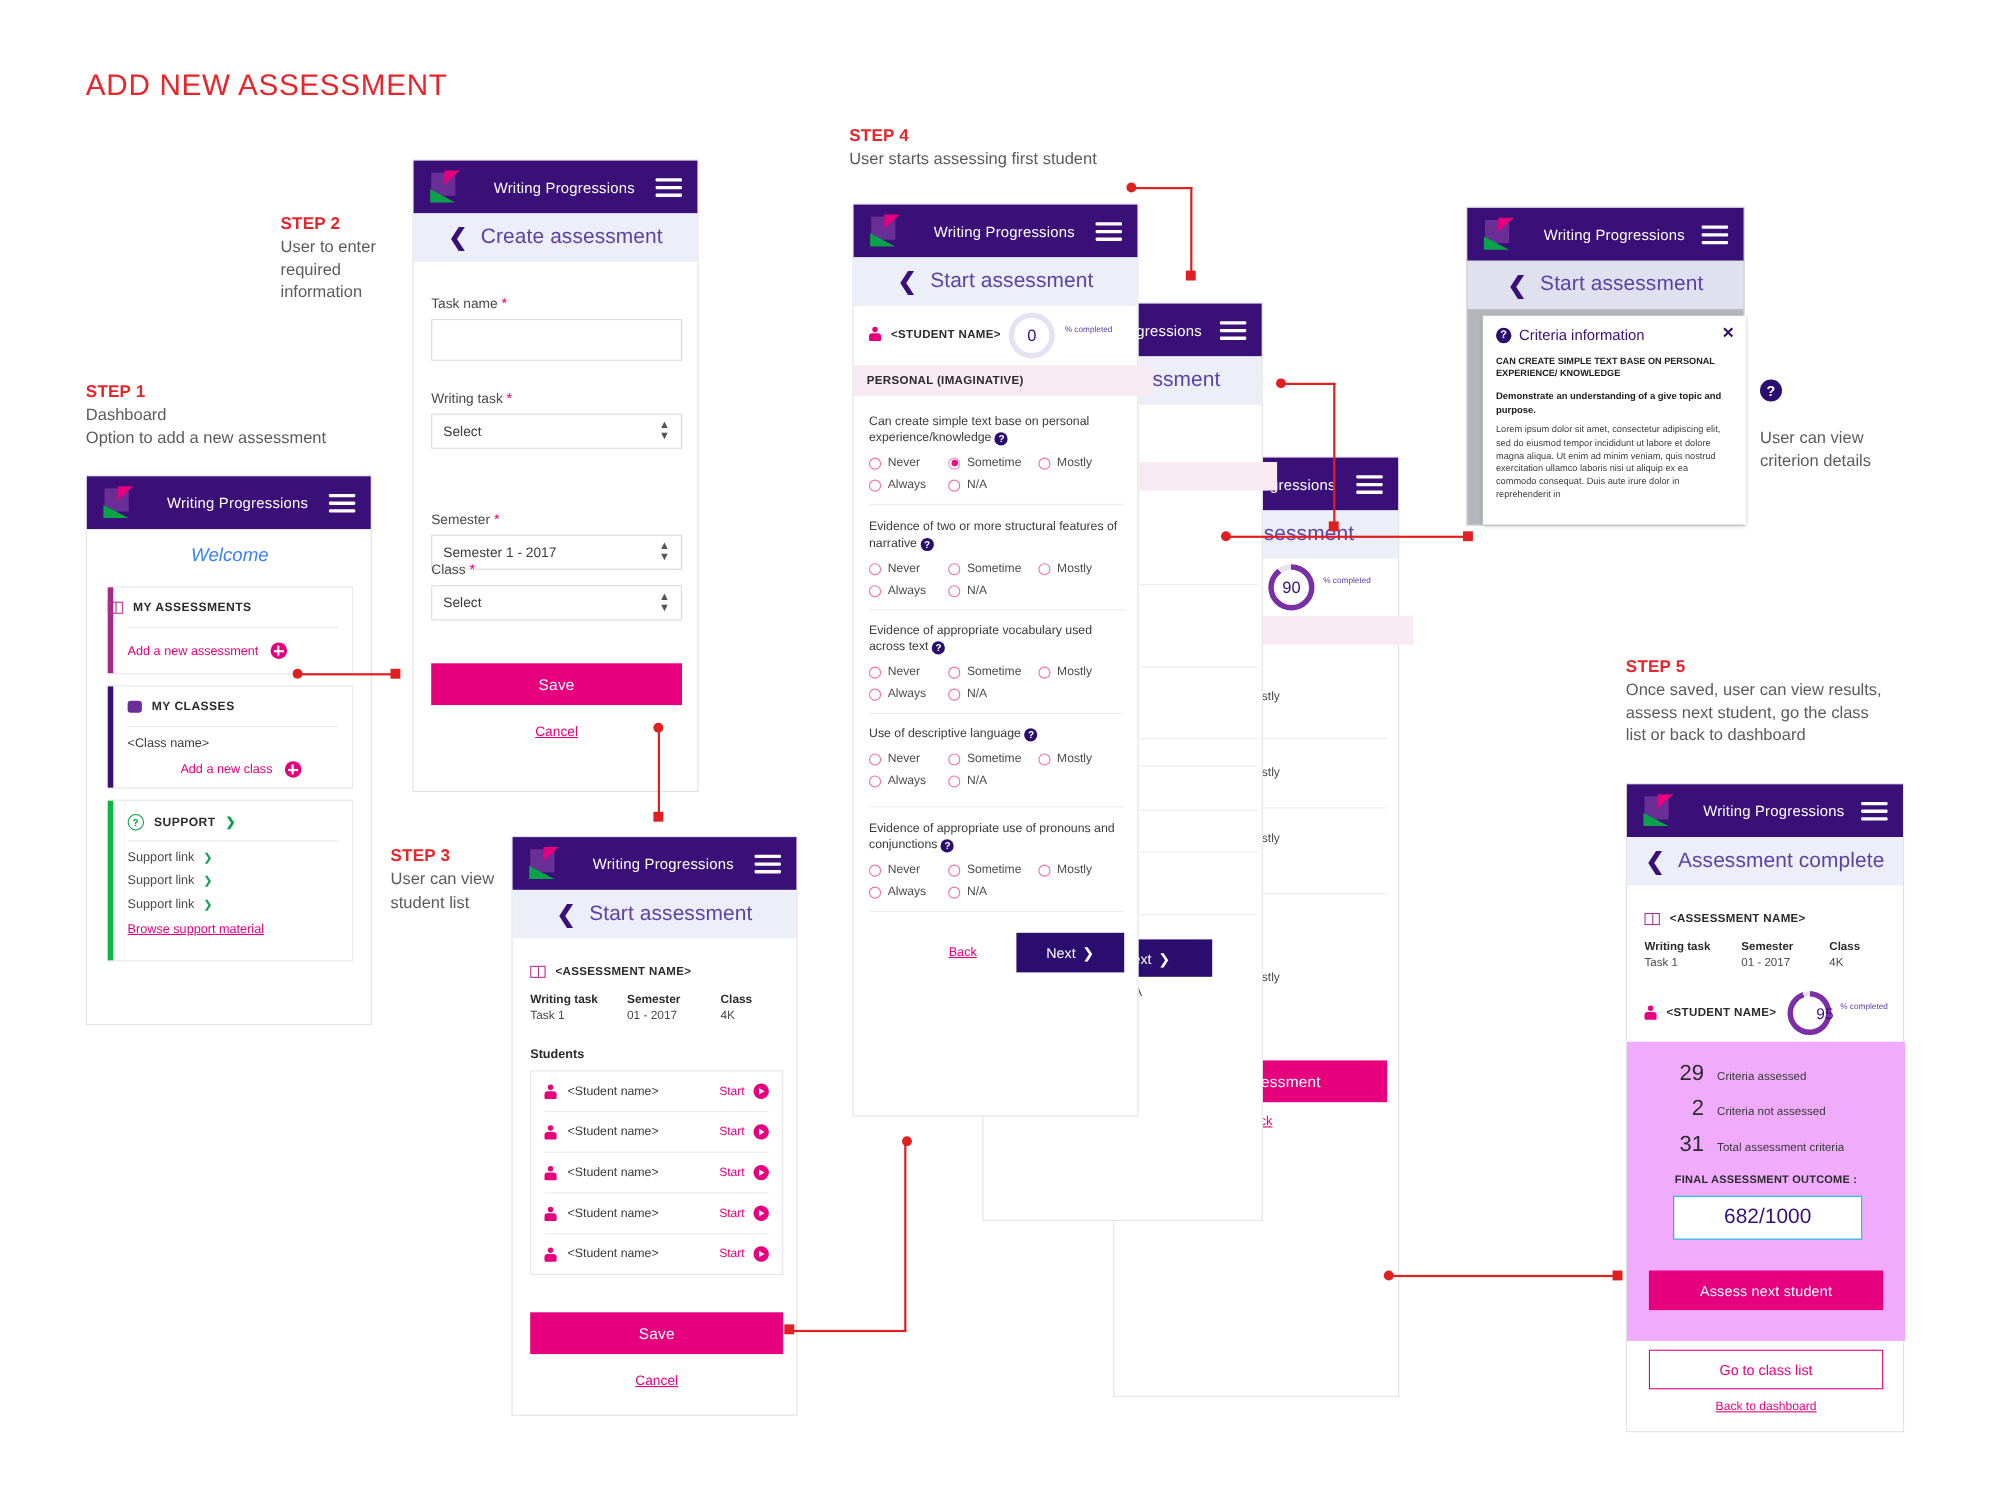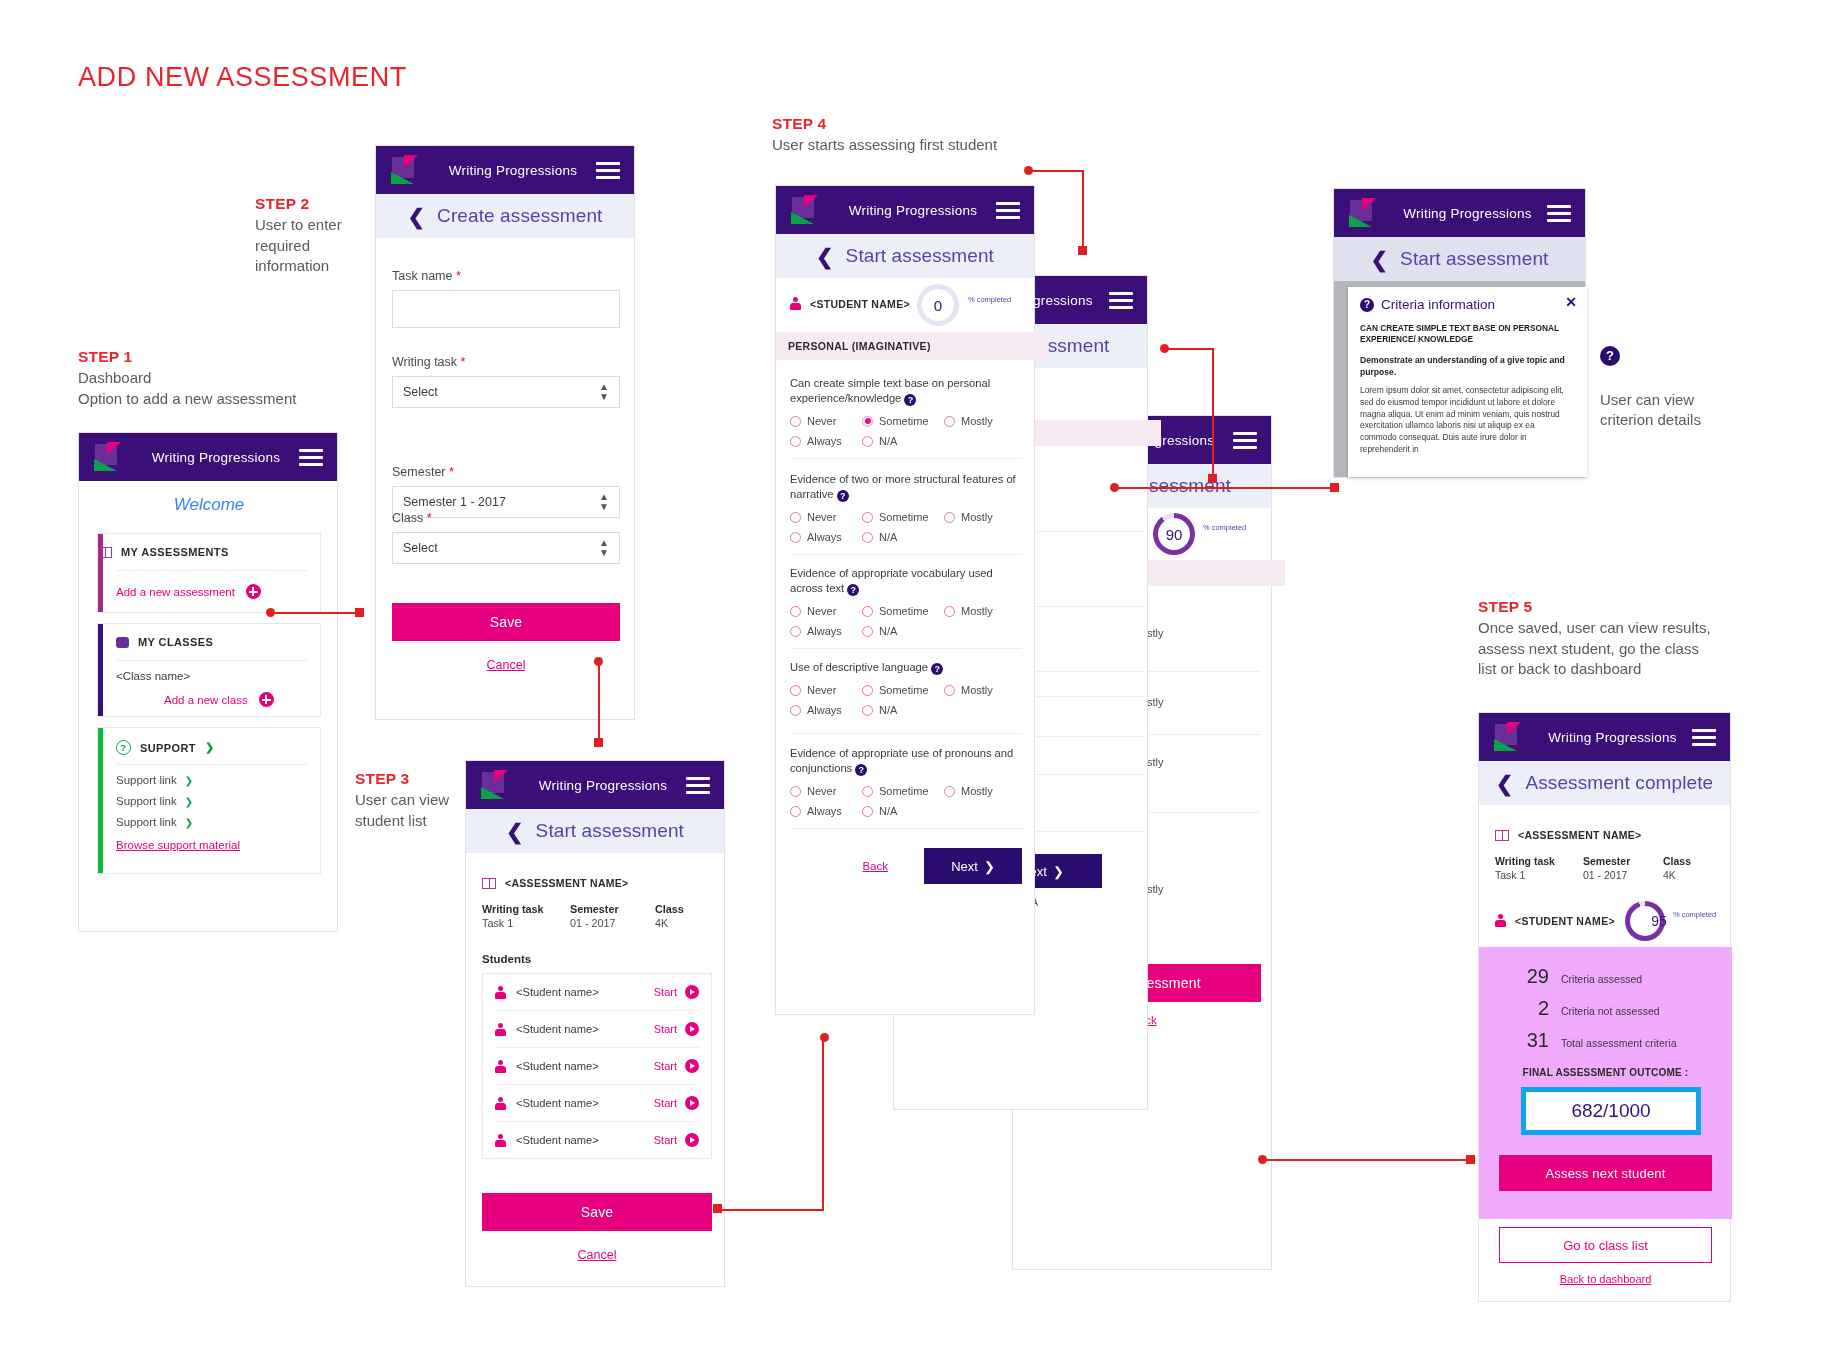--- a/index.html
+++ b/index.html
@@ -897,21 +897,21 @@
     <div class="abs" style="left:44px;top:50px;display:flex;align-items:baseline;gap:12px;">
       <span style="font-size:20px;color:#2b2b2b;width:26px;text-align:right;">2</span>
       <span style="font-size:10.5px;color:#3a3a3a;">Criteria not assessed</span>
     </div>
     <div class="abs" style="left:44px;top:82px;display:flex;align-items:baseline;gap:12px;">
       <span style="font-size:20px;color:#2b2b2b;width:26px;text-align:right;">31</span>
       <span style="font-size:10.5px;color:#3a3a3a;">Total assessment criteria</span>
     </div>
 
     <div class="abs" style="left:0;top:120px;width:253px;text-align:center;font-size:10px;font-weight:700;color:#2b2b2b;letter-spacing:.2px;">FINAL ASSESSMENT OUTCOME :</div>
-    <div class="abs" style="left:42px;top:140px;width:170px;height:38px;background:#fff;border:5px solid #0ea5e9;display:flex;align-items:center;justify-content:center;font-size:19px;color:#3a1078;">682/1000</div>
+    <div class="abs" style="left:42px;top:140px;width:170px;height:38px;background:#fff;border:1px solid #0ea5e9;display:flex;align-items:center;justify-content:center;font-size:19px;color:#3a1078;">682/1000</div>
 
     <div class="pinkbtn abs" style="left:20px;top:208px;width:213px;height:36px;font-size:13px;">Assess next student</div>
   </div>
 
   <div class="abs" style="left:20px;top:514px;width:213px;height:36px;border:1.6px solid #e6007e;color:#e6007e;display:flex;align-items:center;justify-content:center;font-size:13px;box-sizing:border-box;">Go to class list</div>
   <div class="abs" style="left:20px;top:560px;width:213px;text-align:center;font-size:11px;color:#e6007e;text-decoration:underline;">Back to dashboard</div>
 </div>
 
 <div class="dot" style="left:266px;top:608px;"></div>
 <div class="ln" style="left:270px;top:611.5px;width:90px;height:2px;"></div>

